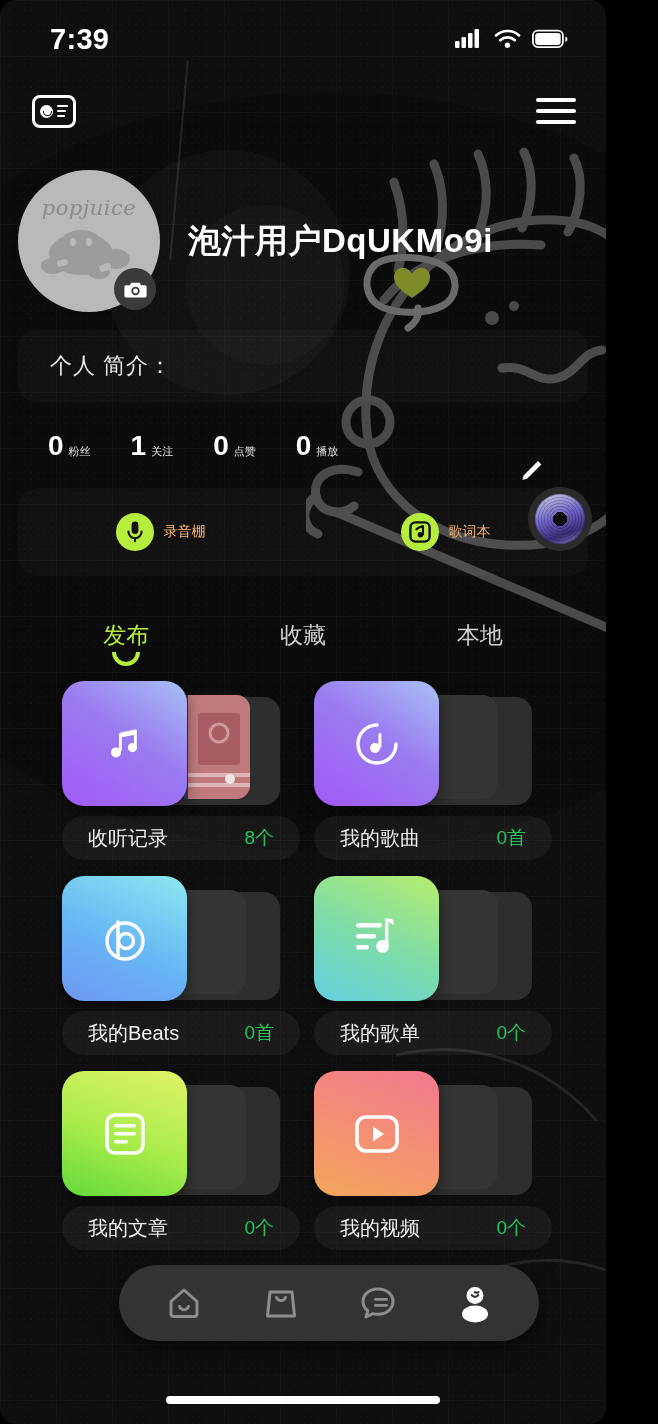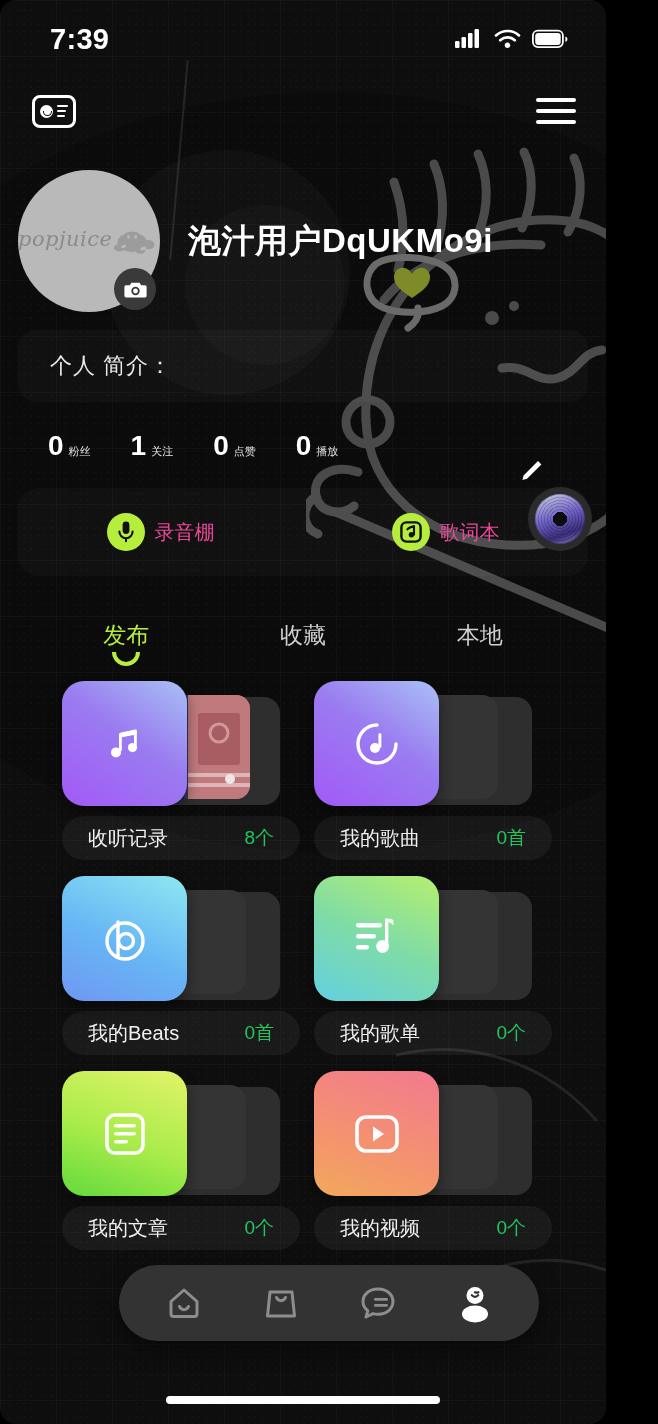--- a/index.html
+++ b/index.html
@@ -76,21 +76,21 @@
 
   
   .profile-row {
     position:relative; display:flex; align-items:center;
     padding:30px 0 0 18px; height:164px;
   }
   .avatar-wrap { position:relative; width:142px; height:142px; flex:none; }
   .avatar {
     width:142px; height:142px; border-radius:50%;
     background:#b9b9b9; position:relative; overflow:hidden;
-    display:flex; flex-direction:row; align-items:center; justify-content:center;
+    display:flex; flex-direction:column; align-items:center; justify-content:center;
   }
   .avatar-text {
     font-family:"DejaVu Serif","Liberation Serif",serif; font-style:italic;
     font-size:21px; color:#8b8b8b; margin-top:-4px; letter-spacing:.5px;
   }
   .cam-badge {
     position:absolute; right:4px; bottom:2px; width:42px; height:42px;
     border-radius:50%; background:#3a3a3a;
     display:flex; align-items:center; justify-content:center;
   }
@@ -118,21 +118,21 @@
   .actions {
     position:relative; margin:26px 18px 0 18px; height:88px;
     background:rgba(255,255,255,.028); border-radius:20px;
     display:flex; align-items:center;
   }
   .action { flex:1; display:flex; align-items:center; justify-content:center; gap:10px; }
   .action-ico {
     width:38px; height:38px; border-radius:50%; background:#b7ee3d;
     display:flex; align-items:center; justify-content:center; flex:none;
   }
-  .action-lbl { color:#ec4899; font-size:20px; }
+  .action-lbl { color:#fdba74; font-size:14px; }
 
   
   .float-disc {
     position:absolute; right:14px; top:487px; width:64px; height:64px;
     border-radius:50%; background:#2b2b2b;
     display:flex; align-items:center; justify-content:center;
   }
   .disc-inner {
     width:50px; height:50px; border-radius:50%;
     background:

